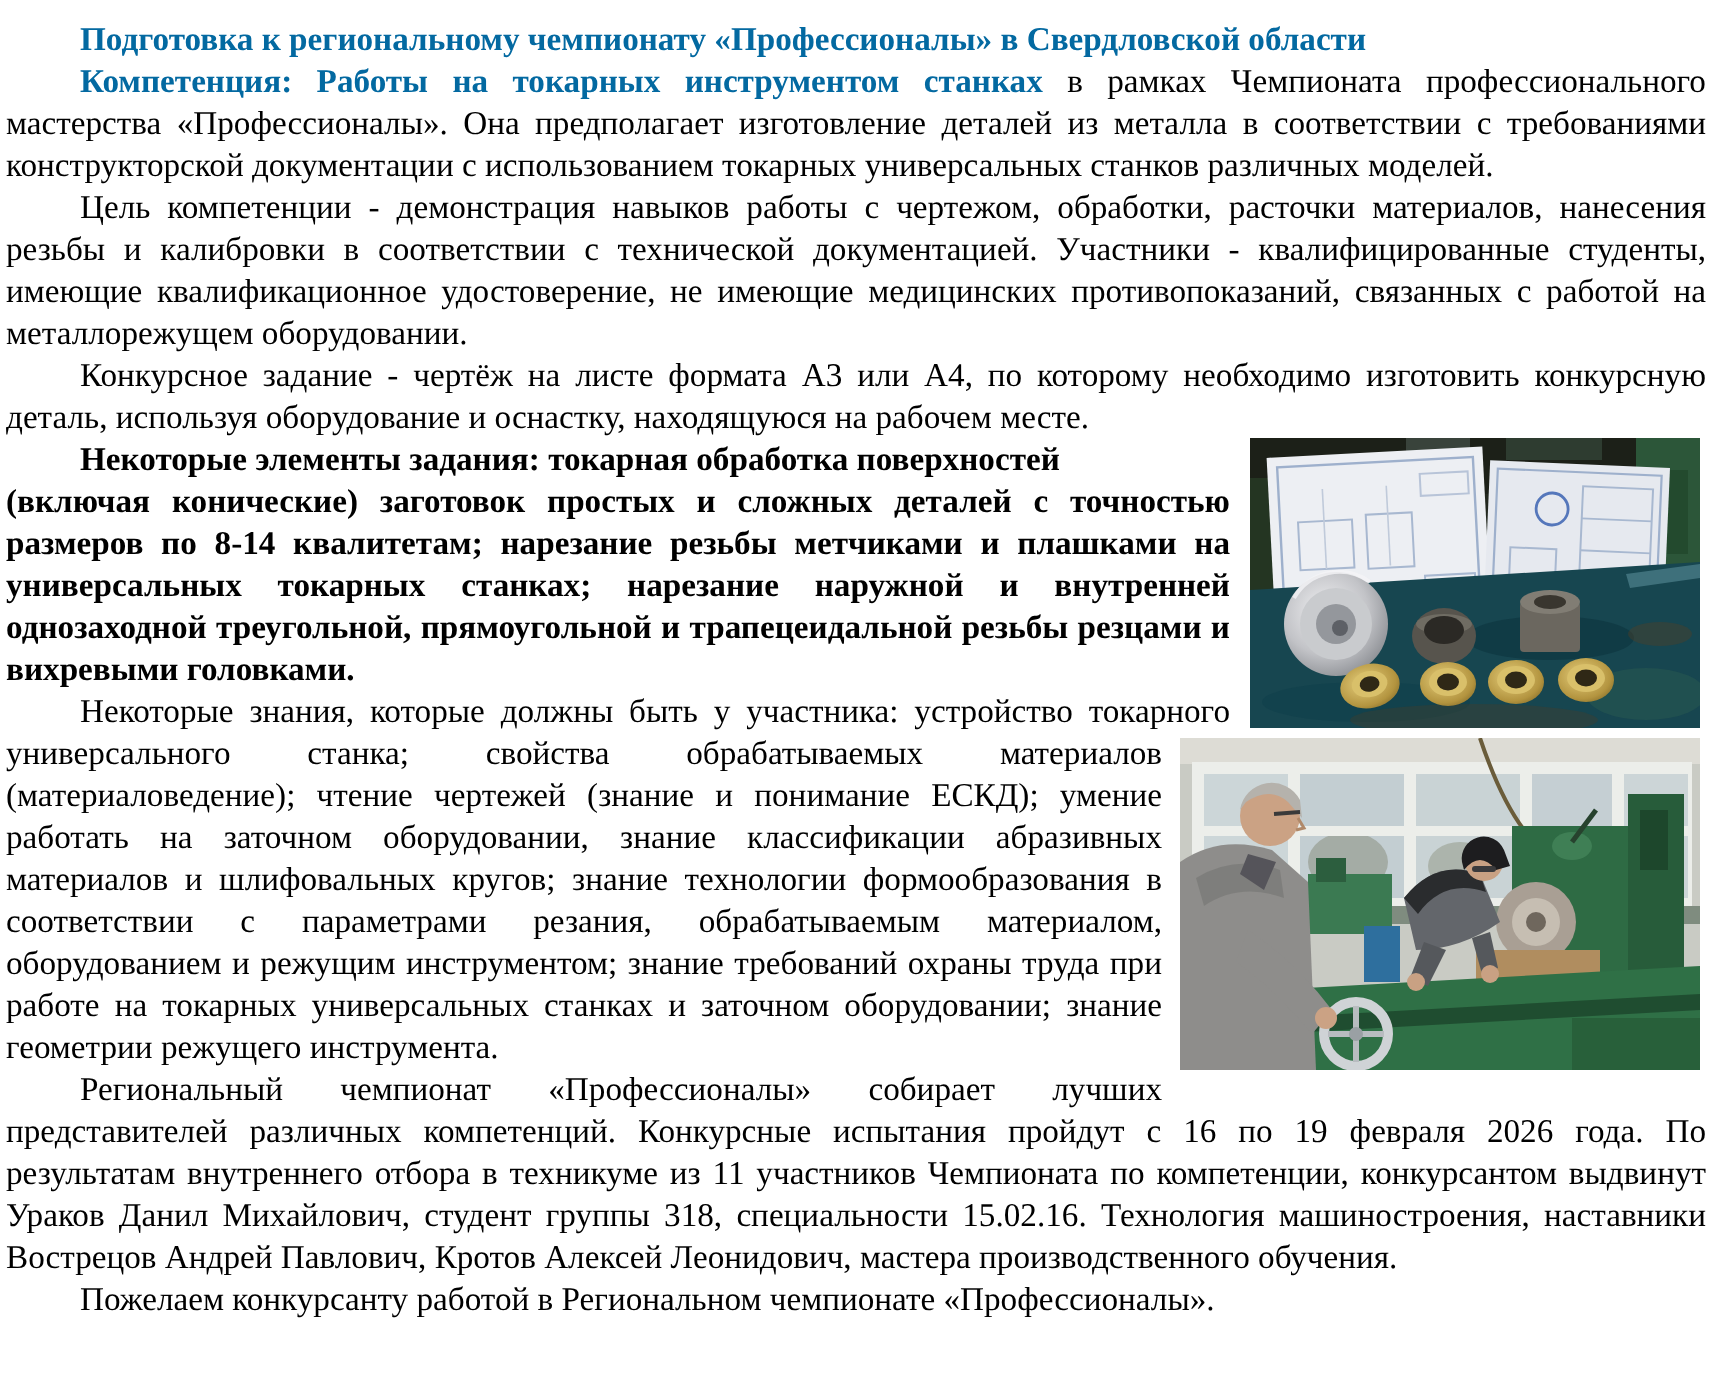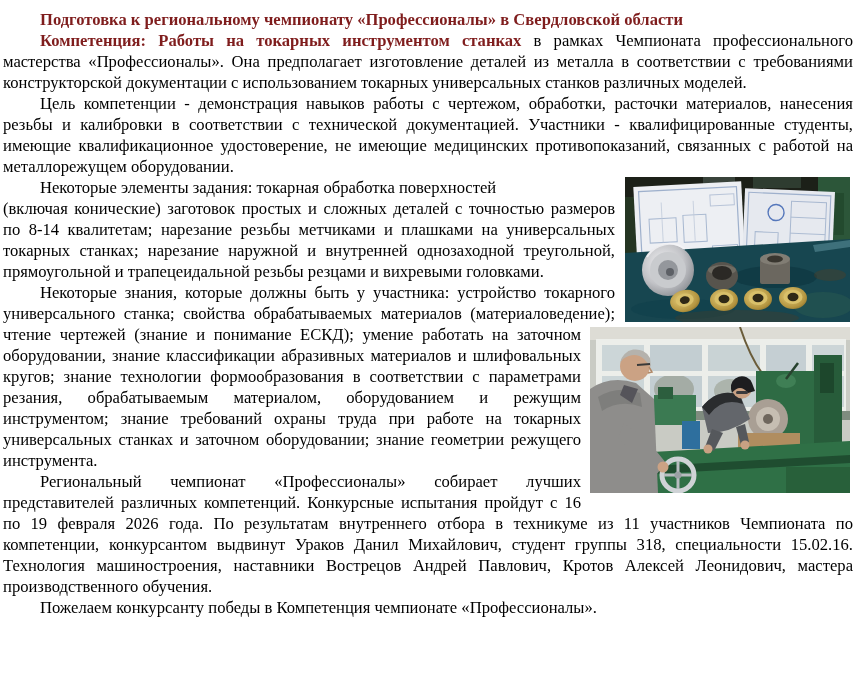--- a/index.html
+++ b/index.html
@@ -10,22 +10,22 @@
   }
   .doc {
     width: 850px;
     padding: 9px 5px 0 3px;
     font-size: 16.6px;
     line-height: 21px;
     color: #000000;
     text-align: justify;
   }
   .para { margin: 0; text-indent: 37px; }
-  .red { color: #7f1d1d; font-weight: bold; }
-  .prewrap { white-space: pre-line; }
+  .red { color: #0369a1; font-weight: bold; }
+  .prewrap { white-space: pre-line; font-weight: bold; }
   .photo {
     float: right; clear: right;
     margin: 0 3px 0 10px;
     overflow: hidden;
     background: #23281f;
   }
   .photo svg { display: block; width: 100%; height: 100%; }
   .photo-parts  { width: 225px; height: 145px; margin-bottom: 5px; }
   .photo-shop   { width: 260px; height: 166px; margin-left: 9px; }
 </style>
@@ -33,20 +33,21 @@
 <body>
 
 <div class="doc">
 
   <p class="para red">Подготовка к региональному чемпионату «Профессионалы» в Свердловской области</p>
 
   <p class="para"><span class="red">Компетенция: Работы на токарных инструментом станках</span><span> в рамках Чемпионата профессионального мастерства «Профессионалы». Она предполагает изготовление деталей из металла в соответствии с требованиями конструкторской документации с использованием токарных универсальных станков различных моделей.</span></p>
 
   <p class="para">Цель компетенции - демонстрация навыков работы с чертежом, обработки, расточки материалов, нанесения резьбы и калибровки в соответствии с технической документацией. Участники - квалифицированные студенты, имеющие квалификационное удостоверение, не имеющие медицинских противопоказаний, связанных с работой на металлорежущем оборудовании.</p>
 
+  <p class="para">Конкурсное задание - чертёж на листе формата А3 или А4, по которому необходимо изготовить конкурсную деталь, используя оборудование и оснастку, находящуюся на рабочем месте.</p>
 
   <figure class="photo photo-parts" title="Чертежи и выточенные детали на рабочем столе">
     <svg viewBox="0 0 225 145" preserveAspectRatio="none">
       <defs>
         <radialGradient id="alu" cx="40%" cy="38%" r="75%">
           <stop offset="0%" stop-color="#f1f1f3"></stop>
           <stop offset="55%" stop-color="#c2c3c7"></stop>
           <stop offset="100%" stop-color="#7e8186"></stop>
         </radialGradient>
         <radialGradient id="brass" cx="42%" cy="40%" r="75%">
@@ -199,15 +200,15 @@
       <line x1="74" y1="148" x2="102" y2="148" stroke="#b8bcc0" stroke-width="3"></line>
       <circle cx="88" cy="148" r="3.5" fill="#9aa0a4"></circle>
       <circle cx="73" cy="140" r="5.5" fill="#cba284"></circle>
     </svg>
   </figure>
 
   <p class="para">Некоторые знания, которые должны быть у участника: устройство токарного универсального станка; свойства обрабатываемых материалов (материаловедение); чтение чертежей (знание и понимание ЕСКД); умение работать на заточном оборудовании, знание классификации абразивных материалов и шлифовальных кругов; знание технологии формообразования в соответствии с параметрами резания, обрабатываемым материалом, оборудованием и режущим инструментом; знание требований охраны труда при работе на токарных универсальных станках и заточном оборудовании; знание геометрии режущего инструмента.</p>
 
   <p class="para">Региональный чемпионат «Профессионалы» собирает лучших представителей различных компетенций. Конкурсные испытания пройдут с 16 по 19 февраля 2026 года. По результатам внутреннего отбора в техникуме из 11 участников Чемпионата по компетенции, конкурсантом выдвинут Ураков Данил Михайлович, студент группы 318, специальности 15.02.16. Технология машиностроения, наставники Вострецов Андрей Павлович, Кротов Алексей Леонидович, мастера производственного обучения.</p>
 
-  <p class="para">Пожелаем конкурсанту победы в Компетенция чемпионате «Профессионалы».</p>
+  <p class="para">Пожелаем конкурсанту работой в Региональном чемпионате «Профессионалы».</p>
 
 </div>
 
 </body></html>

